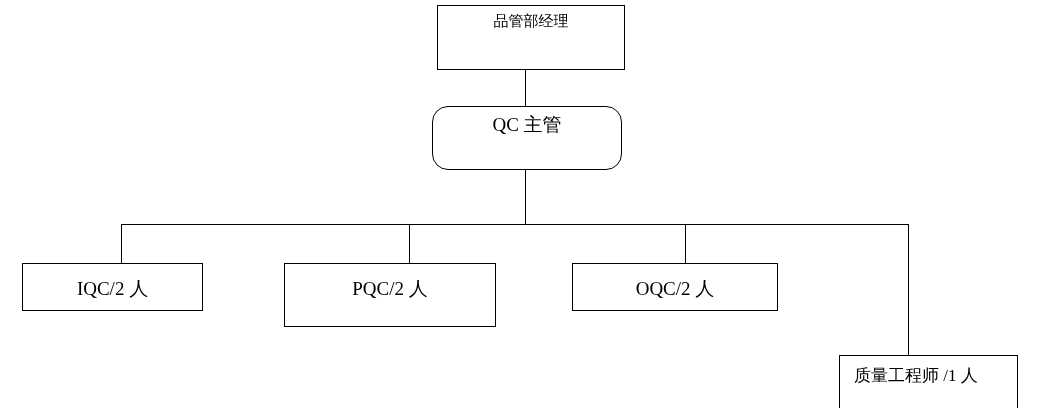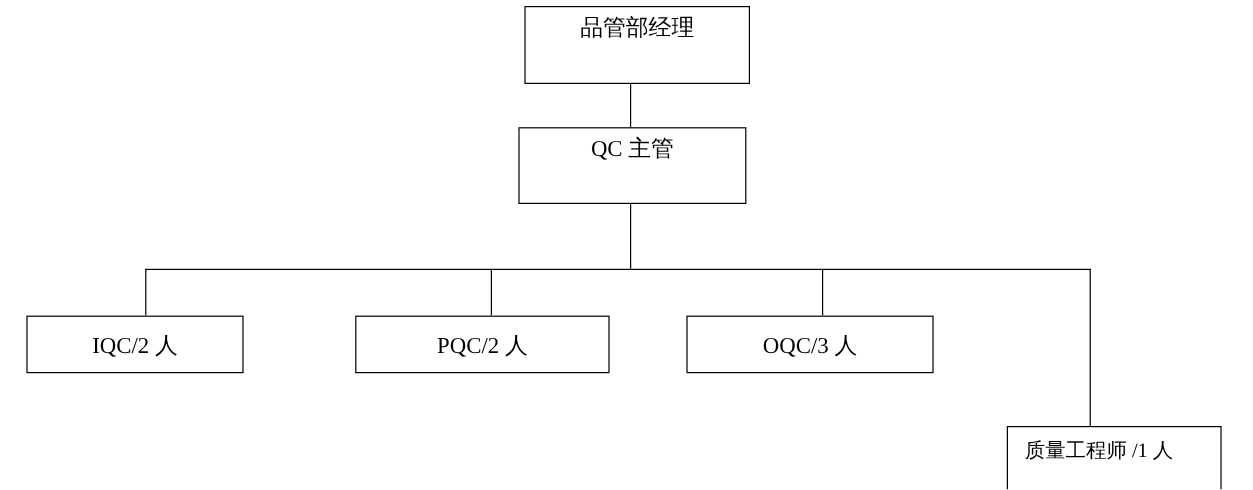--- a/index.html
+++ b/index.html
@@ -44,27 +44,27 @@
     padding-top: 14px;
   }
   .node.left-label .node-label {
     text-align: left;
     padding-top: 10px;
     padding-left: 14px;
   }
 
   
   #node-manager   { left: 437px; top: 5px;   width: 188px; height: 65px; }
-  #node-qc-lead   { left: 432px; top: 106px; width: 190px; height: 64px; }
+  #node-qc-lead   { left: 432px; top: 106px; width: 190px; height: 64px; border-radius: 16px; }
   #node-iqc       { left: 22px;  top: 263px; width: 181px; height: 48px; }
-  #node-pqc       { left: 296px; top: 263px; width: 212px; height: 48px; }
+  #node-pqc       { left: 284px; top: 263px; width: 212px; height: 64px; }
   #node-oqc       { left: 572px; top: 263px; width: 206px; height: 48px; }
   #node-engineer  { left: 839px; top: 355px; width: 179px; height: 56px; }
 
-  #node-manager  .node-label { font-size: 19px; }
+  #node-manager  .node-label { font-size: 15px; }
   #node-qc-lead  .node-label { font-size: 19px; }
   #node-iqc      .node-label,
   #node-pqc      .node-label,
   #node-oqc      .node-label { font-size: 19px; }
   #node-engineer .node-label { font-size: 17px; }
 
   
   .conn {
     position: absolute;
     background: #000000;
@@ -113,20 +113,20 @@
 
   <div class="node mid-label" id="node-iqc">
     <span class="node-label">IQC/2 人</span>
   </div>
 
   <div class="node mid-label" id="node-pqc">
     <span class="node-label">PQC/2 人</span>
   </div>
 
   <div class="node mid-label" id="node-oqc">
-    <span class="node-label">OQC/3 人</span>
+    <span class="node-label">OQC/2 人</span>
   </div>
 
   <div class="node left-label" id="node-engineer">
     <span class="node-label">质量工程师 /1 人</span>
   </div>
 
 </div>
 
 </body></html>

